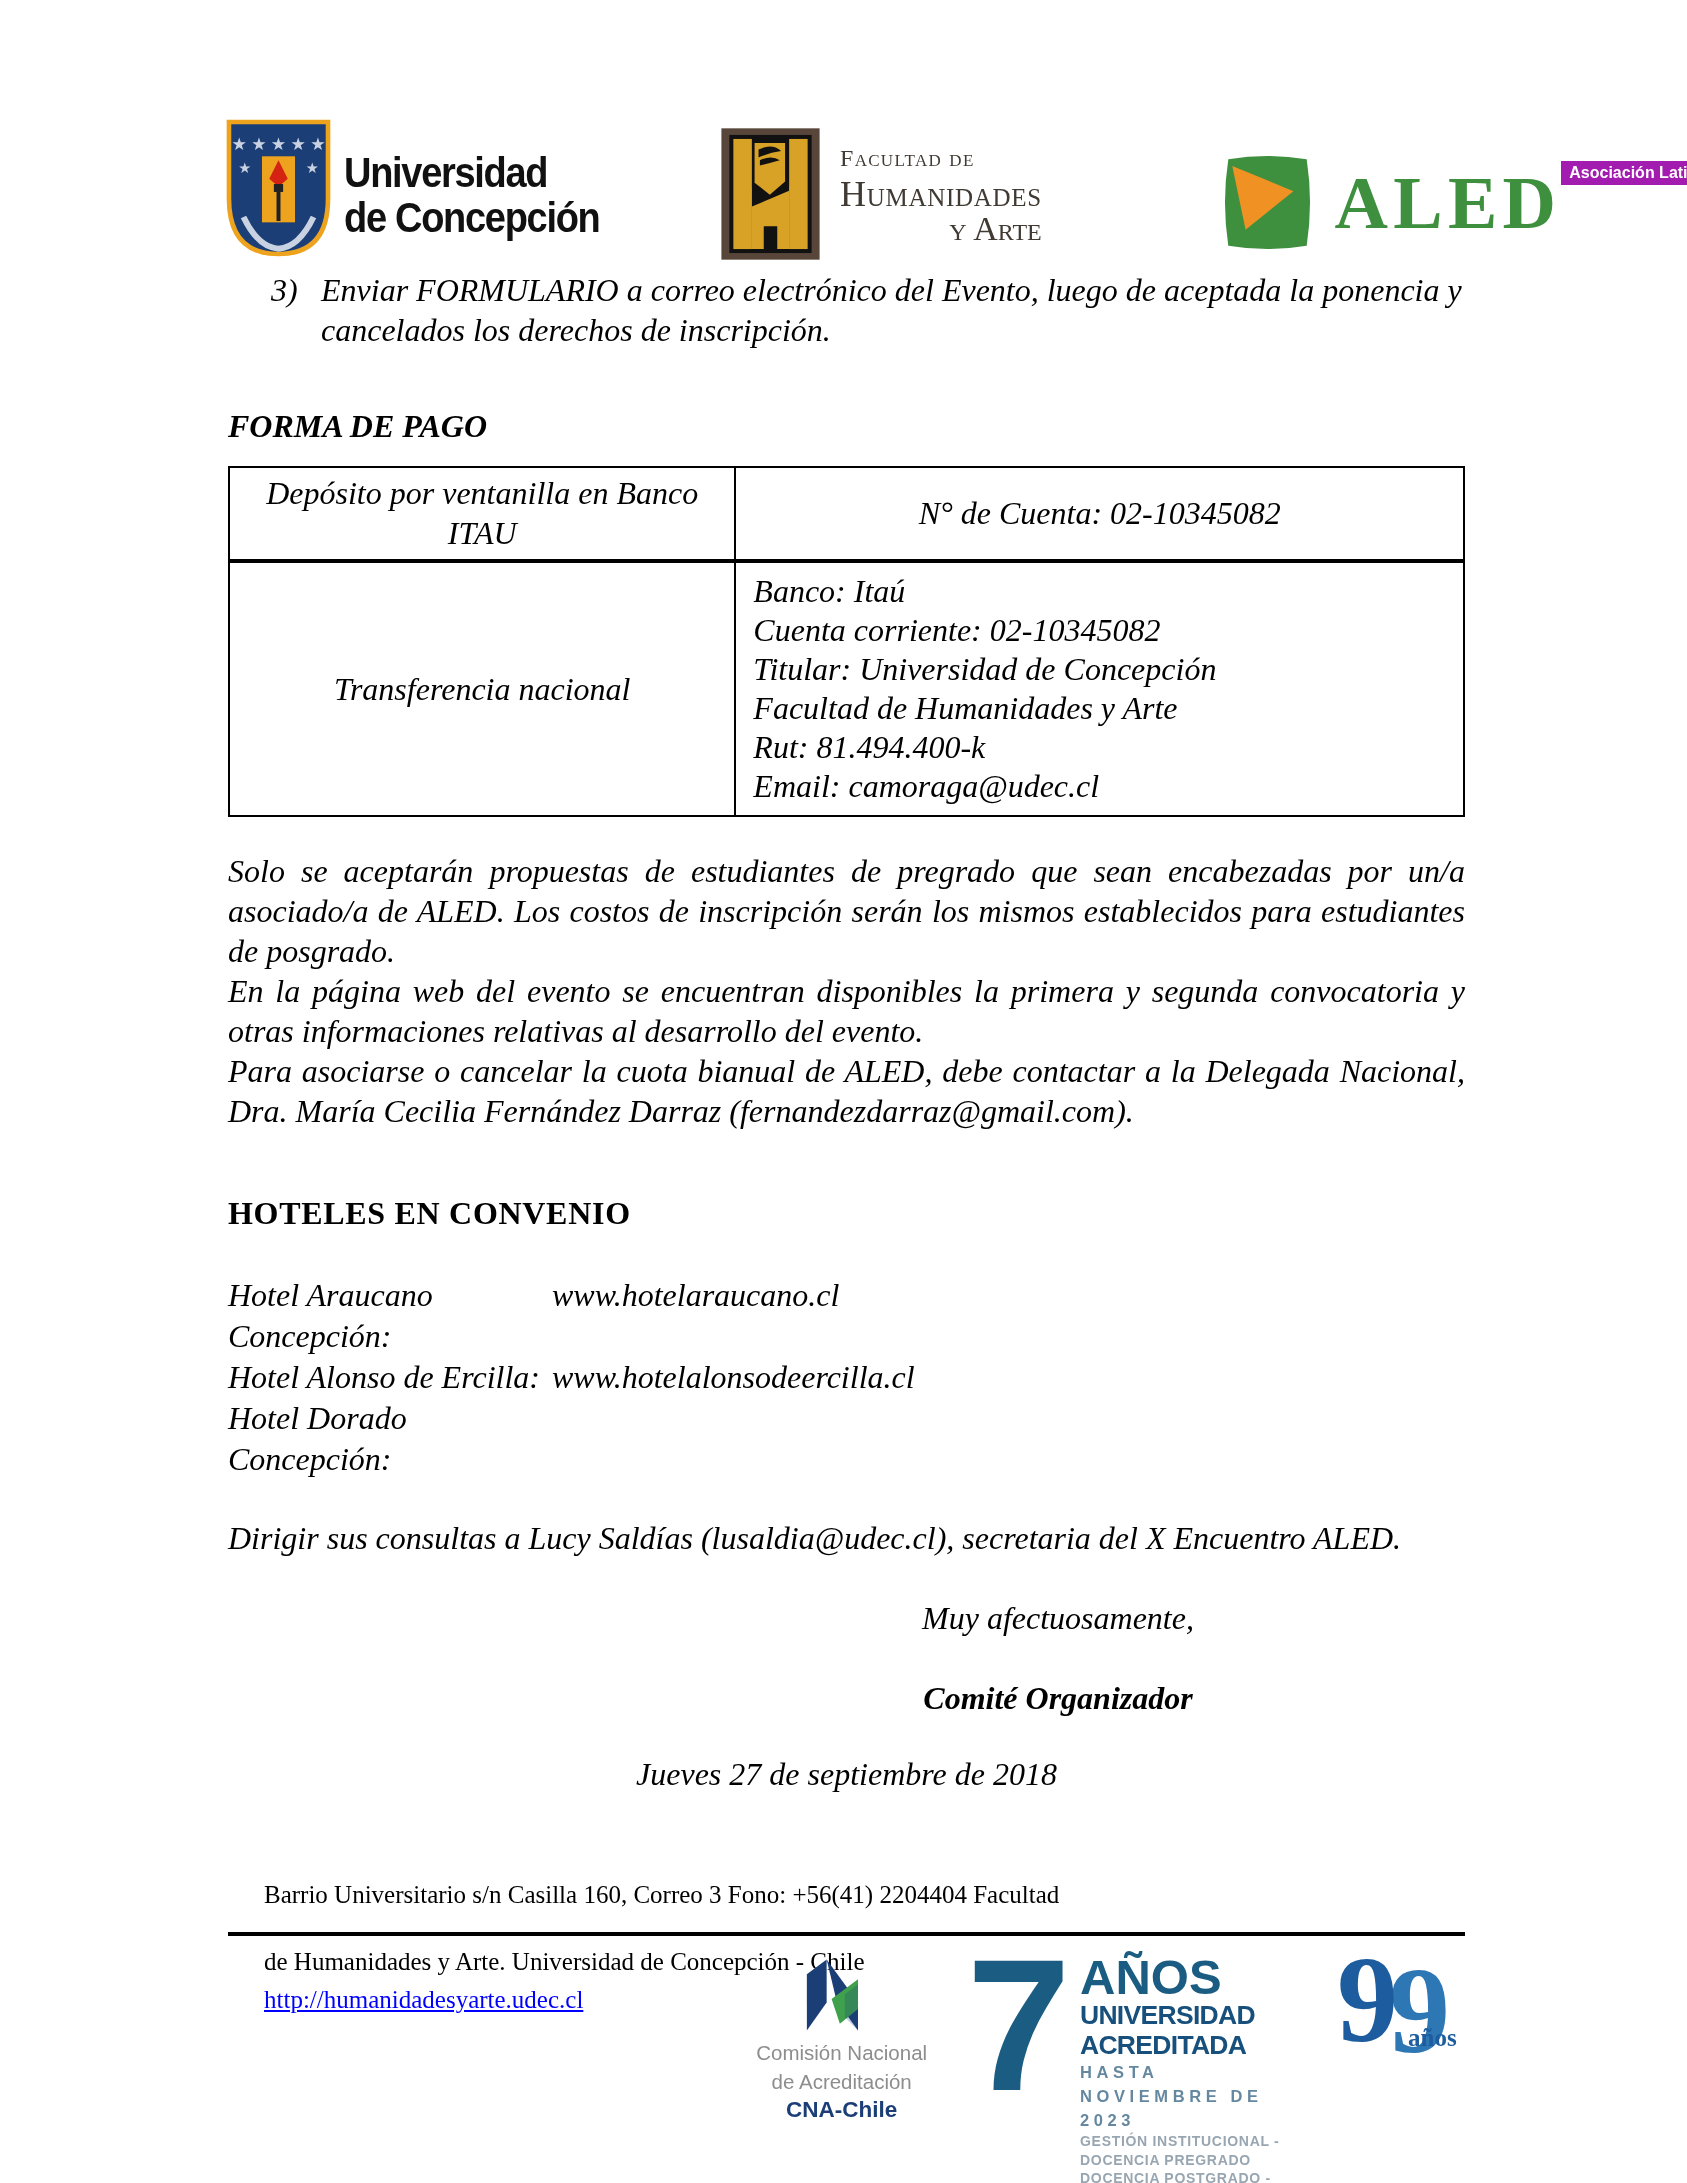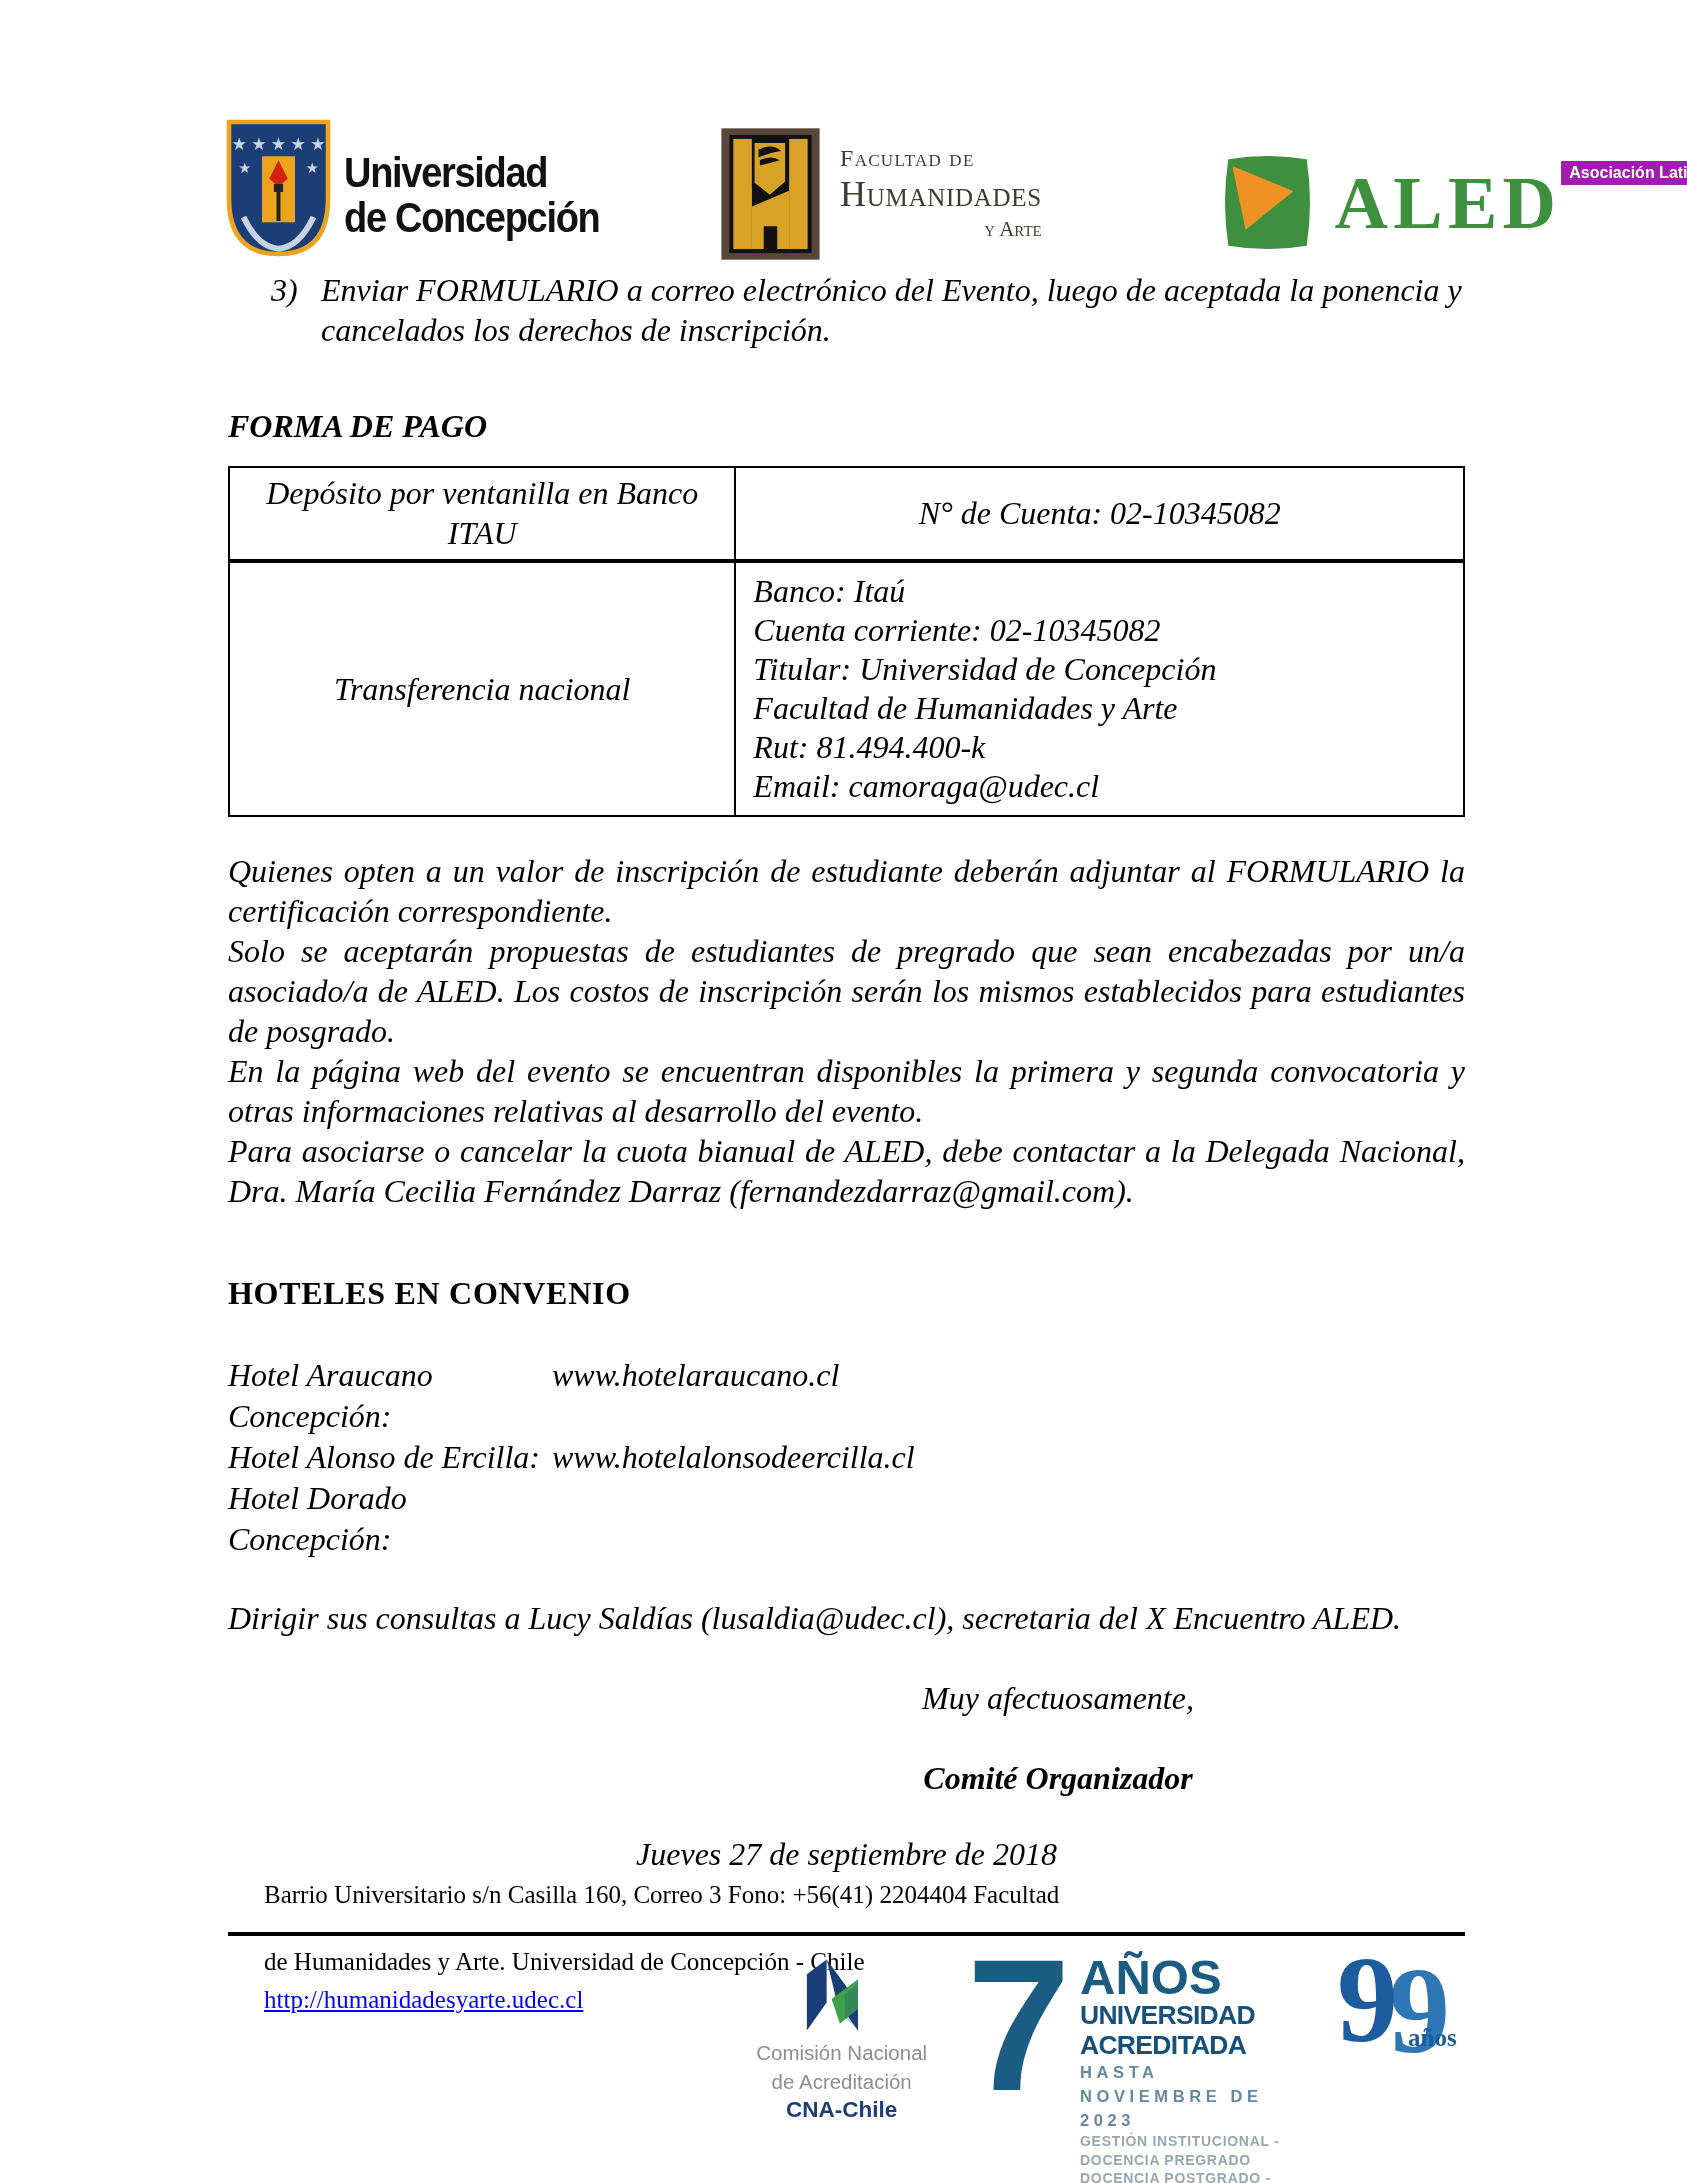--- a/index.html
+++ b/index.html
@@ -10,21 +10,21 @@
   
   .hlogo{position:absolute;display:flex;align-items:flex-start;}
   .logo-udec{left:225px;top:118px;gap:12px;}
   .udec-text{font-family:"Liberation Sans",sans-serif;font-weight:bold;
              font-size:38px;line-height:40px;letter-spacing:-1.3px;color:#111;
              transform:scaleY(1.12);transform-origin:top left;margin-top:32px;}
   .logo-ha{left:720px;top:127px;gap:19px;justify-content:flex-end;}
   .ha-text{color:#403a33;margin-top:18.5px;line-height:1;}
   .ha-l1{font-size:24px;letter-spacing:1.3px;font-variant:small-caps;}
   .ha-l2{font-size:36px;font-variant:small-caps;letter-spacing:0.7px;margin-top:6.6px;}
-  .ha-l3{font-size:21px;font-variant:small-caps;text-align:right;margin-top:7px;}
+  .ha-l3{font-size:34px;font-variant:small-caps;text-align:right;margin-top:0;}
   .logo-aled{left:1219px;top:154px;flex-direction:row;}
   .aled-row{display:flex;align-items:center;gap:18.5px;}
   .aled-word{font-size:74px;font-weight:bold;color:#3e8f3e;letter-spacing:5.3px;line-height:1;}
   .aled-bar{margin-top:6.6px;background:#a21caf;color:#fff;
             font-family:"Liberation Sans",sans-serif;font-weight:bold;font-size:16px;
             padding:3.3px 8px;white-space:nowrap;}
 
   
   .content{position:absolute;left:228px;width:1237px;top:0;
            font-size:32px;font-style:italic;line-height:40px;}
@@ -164,21 +164,20 @@
           <div class="detline">Titular: Universidad de Concepción</div>
           <div class="detline">Facultad de Humanidades y Arte</div>
           <div class="detline">Rut: 81.494.400-k</div>
           <div class="detline">Email: camoraga@udec.cl</div>
         </td>
       </tr>
     </tbody>
       </table>
 
     <div class="paras">
-      <p>Quienes opten a un valor de inscripción de estudiante deberán adjuntar al FORMULARIO la certificación correspondiente.</p>
       <p>Solo se aceptarán propuestas de estudiantes de pregrado que sean encabezadas por un/a asociado/a de ALED. Los costos de inscripción serán los mismos establecidos para estudiantes de posgrado.</p>
       <p>En la página web del evento se encuentran disponibles la primera y segunda convocatoria y otras informaciones relativas al desarrollo del evento.</p>
       <p>Para asociarse o cancelar la cuota bianual de ALED, debe contactar a la Delegada Nacional, Dra. María Cecilia Fernández Darraz (fernandezdarraz@gmail.com).</p>
     </div>
 
     <div class="h-hoteles">HOTELES EN CONVENIO</div>
 
     <div class="hotels">
       <div class="hotel-row">
         <span class="hname">Hotel Araucano Concepción:</span>

